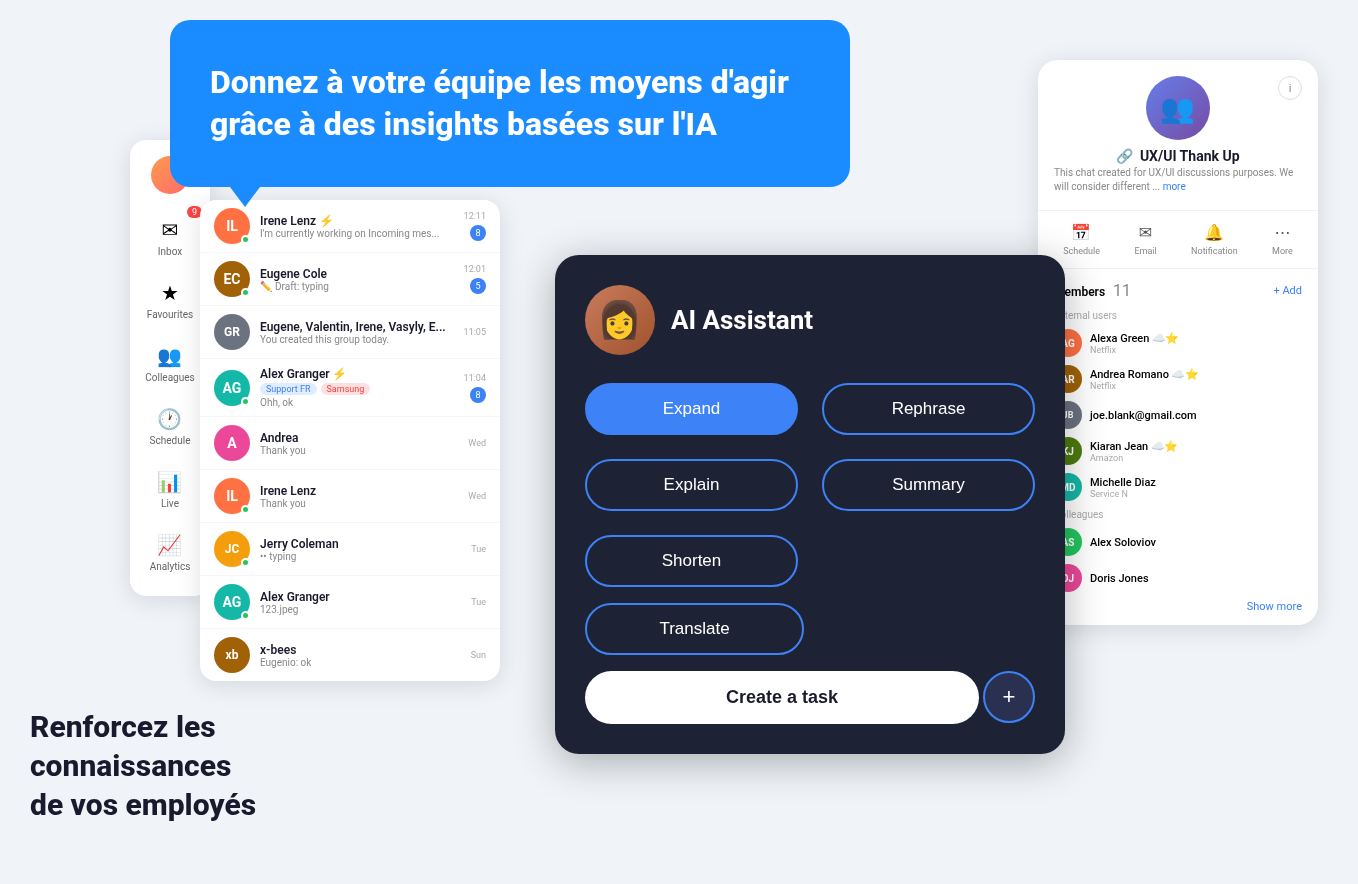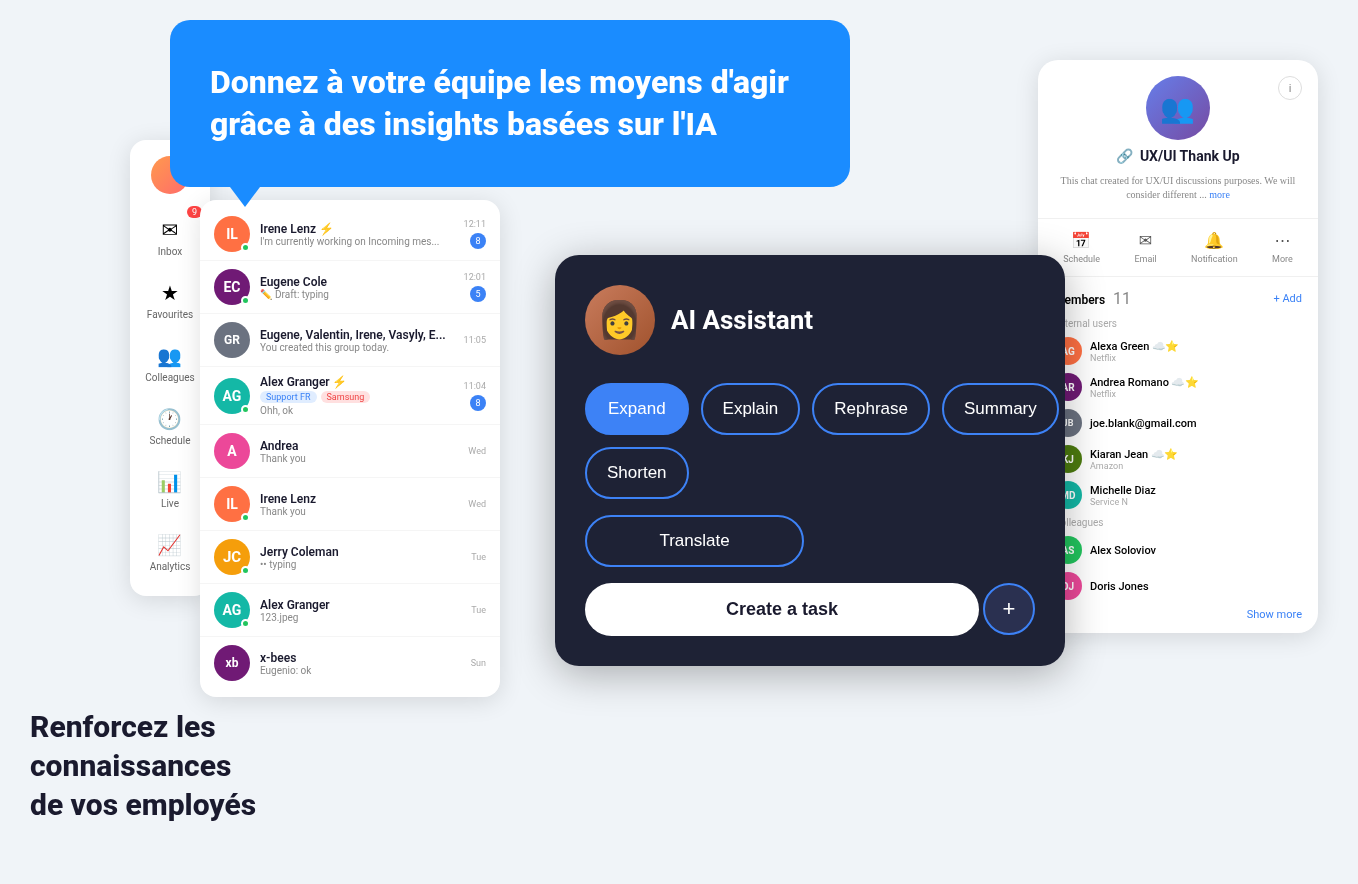--- a/index.html
+++ b/index.html
@@ -107,21 +107,21 @@
     .chat-list-panel {
       position: absolute;
       top: 200px;
       left: 200px;
       width: 300px;
       background: white;
       border-radius: 16px;
       box-shadow: 0 4px 24px rgba(0,0,0,0.12);
       z-index: 5;
       overflow: hidden;
-      padding: 8px 0;
+      padding: 0 0;
     }
     .chat-item {
       display: flex;
       align-items: center;
       padding: 8px 14px;
       cursor: pointer;
       gap: 10px;
       border-bottom: 1px solid #f5f5f5;
     }
     .chat-item:last-child { border-bottom: none; }
@@ -178,22 +178,22 @@
       justify-content: center;
       font-size: 36px;
     }
     .ai-title {
       color: white;
       font-size: 26px;
       font-weight: 700;
     }
     .ai-buttons-grid {
       display: grid;
-      grid-template-columns: 1fr 1fr 1fr 1fr;
-      gap: 12px;
+      grid-template-columns: 1fr 1fr;
+      gap: 24px;
       margin-bottom: 16px;
     }
     .ai-btn {
       background: transparent;
       border: 2px solid #3d82f6;
       color: white;
       border-radius: 50px;
       padding: 14px 20px;
       font-size: 17px;
       font-weight: 500;
@@ -267,24 +267,22 @@
       font-size: 14px;
       font-weight: 700;
       color: #1a1a2e;
       display: flex;
       align-items: center;
       gap: 6px;
     }
     .group-desc {
       font-size: 10px;
       color: #888;
-      text-align: center;
-      margin-top: 10px;
+      margin-top: 2px;
       line-height: 1.4;
-      font-family: Liberation Serif, serif;
     }
     .more-link { color: #3b82f6; cursor: pointer; }
     .info-btn {
       position: absolute;
       top: 16px;
       right: 16px;
       width: 24px;
       height: 24px;
       border-radius: 50%;
       border: 1px solid #ddd;
@@ -335,21 +333,21 @@
       border-radius: 50%;
       flex-shrink: 0;
     }
     .member-info { flex: 1; }
     .member-name { font-size: 11px; font-weight: 500; }
     .member-company { font-size: 9px; color: #aaa; }
     .show-more { color: #3b82f6; font-size: 11px; cursor: pointer; text-align: right; }
 
     
     .av-orange { background: #ff7043; }
-    .av-blue { background: #701a75; }
+    .av-blue { background: #a16207; }
     .av-green { background: #22c55e; }
     .av-purple { background: #4d7c0f; }
     .av-teal { background: #14b8a6; }
     .av-pink { background: #ec4899; }
     .av-gray { background: #6b7280; }
     .av-yellow { background: #f59e0b; }
   </style>
 </head>
 <body>
 
@@ -468,21 +466,21 @@
     <div class="chat-content">
       <div class="chat-name">Irene Lenz</div>
       <div class="chat-preview">Thank you</div>
     </div>
     <div class="chat-meta">
       <div class="chat-time">Wed</div>
     </div>
   </div>
 
   <div class="chat-item">
-    <div class="chat-avatar av-yellow" style="display:flex;align-items:center;justify-content:center;color:white;font-weight:700;font-size:15px;">JC
+    <div class="chat-avatar av-yellow" style="display:flex;align-items:center;justify-content:center;color:white;font-weight:700;font-size:12px;">JC
       <div class="status-dot" style="background:#22c55e;"></div>
     </div>
     <div class="chat-content">
       <div class="chat-name">Jerry Coleman</div>
       <div class="chat-preview">•• typing</div>
     </div>
     <div class="chat-meta">
       <div class="chat-time">Tue</div>
     </div>
   </div>
@@ -512,22 +510,22 @@
   </div>
 </div>
 
 <div class="ai-panel">
   <div class="ai-header">
     <div class="ai-avatar">👩</div>
     <div class="ai-title">AI Assistant</div>
   </div>
   <div class="ai-buttons-grid">
     <button class="ai-btn active">Expand</button>
+    <button class="ai-btn">Rephrase</button>
     <button class="ai-btn">Explain</button>
-    <button class="ai-btn">Rephrase</button>
     <button class="ai-btn">Summary</button>
     <button class="ai-btn">Shorten</button>
   </div>
   <div style="margin-bottom:16px;">
     <button class="ai-btn" style="width:calc(50% - 6px);">Translate</button>
   </div>
   <div class="ai-footer">
     <button class="create-task-btn">Create a task</button>
     <button class="plus-btn">+</button>
   </div>

